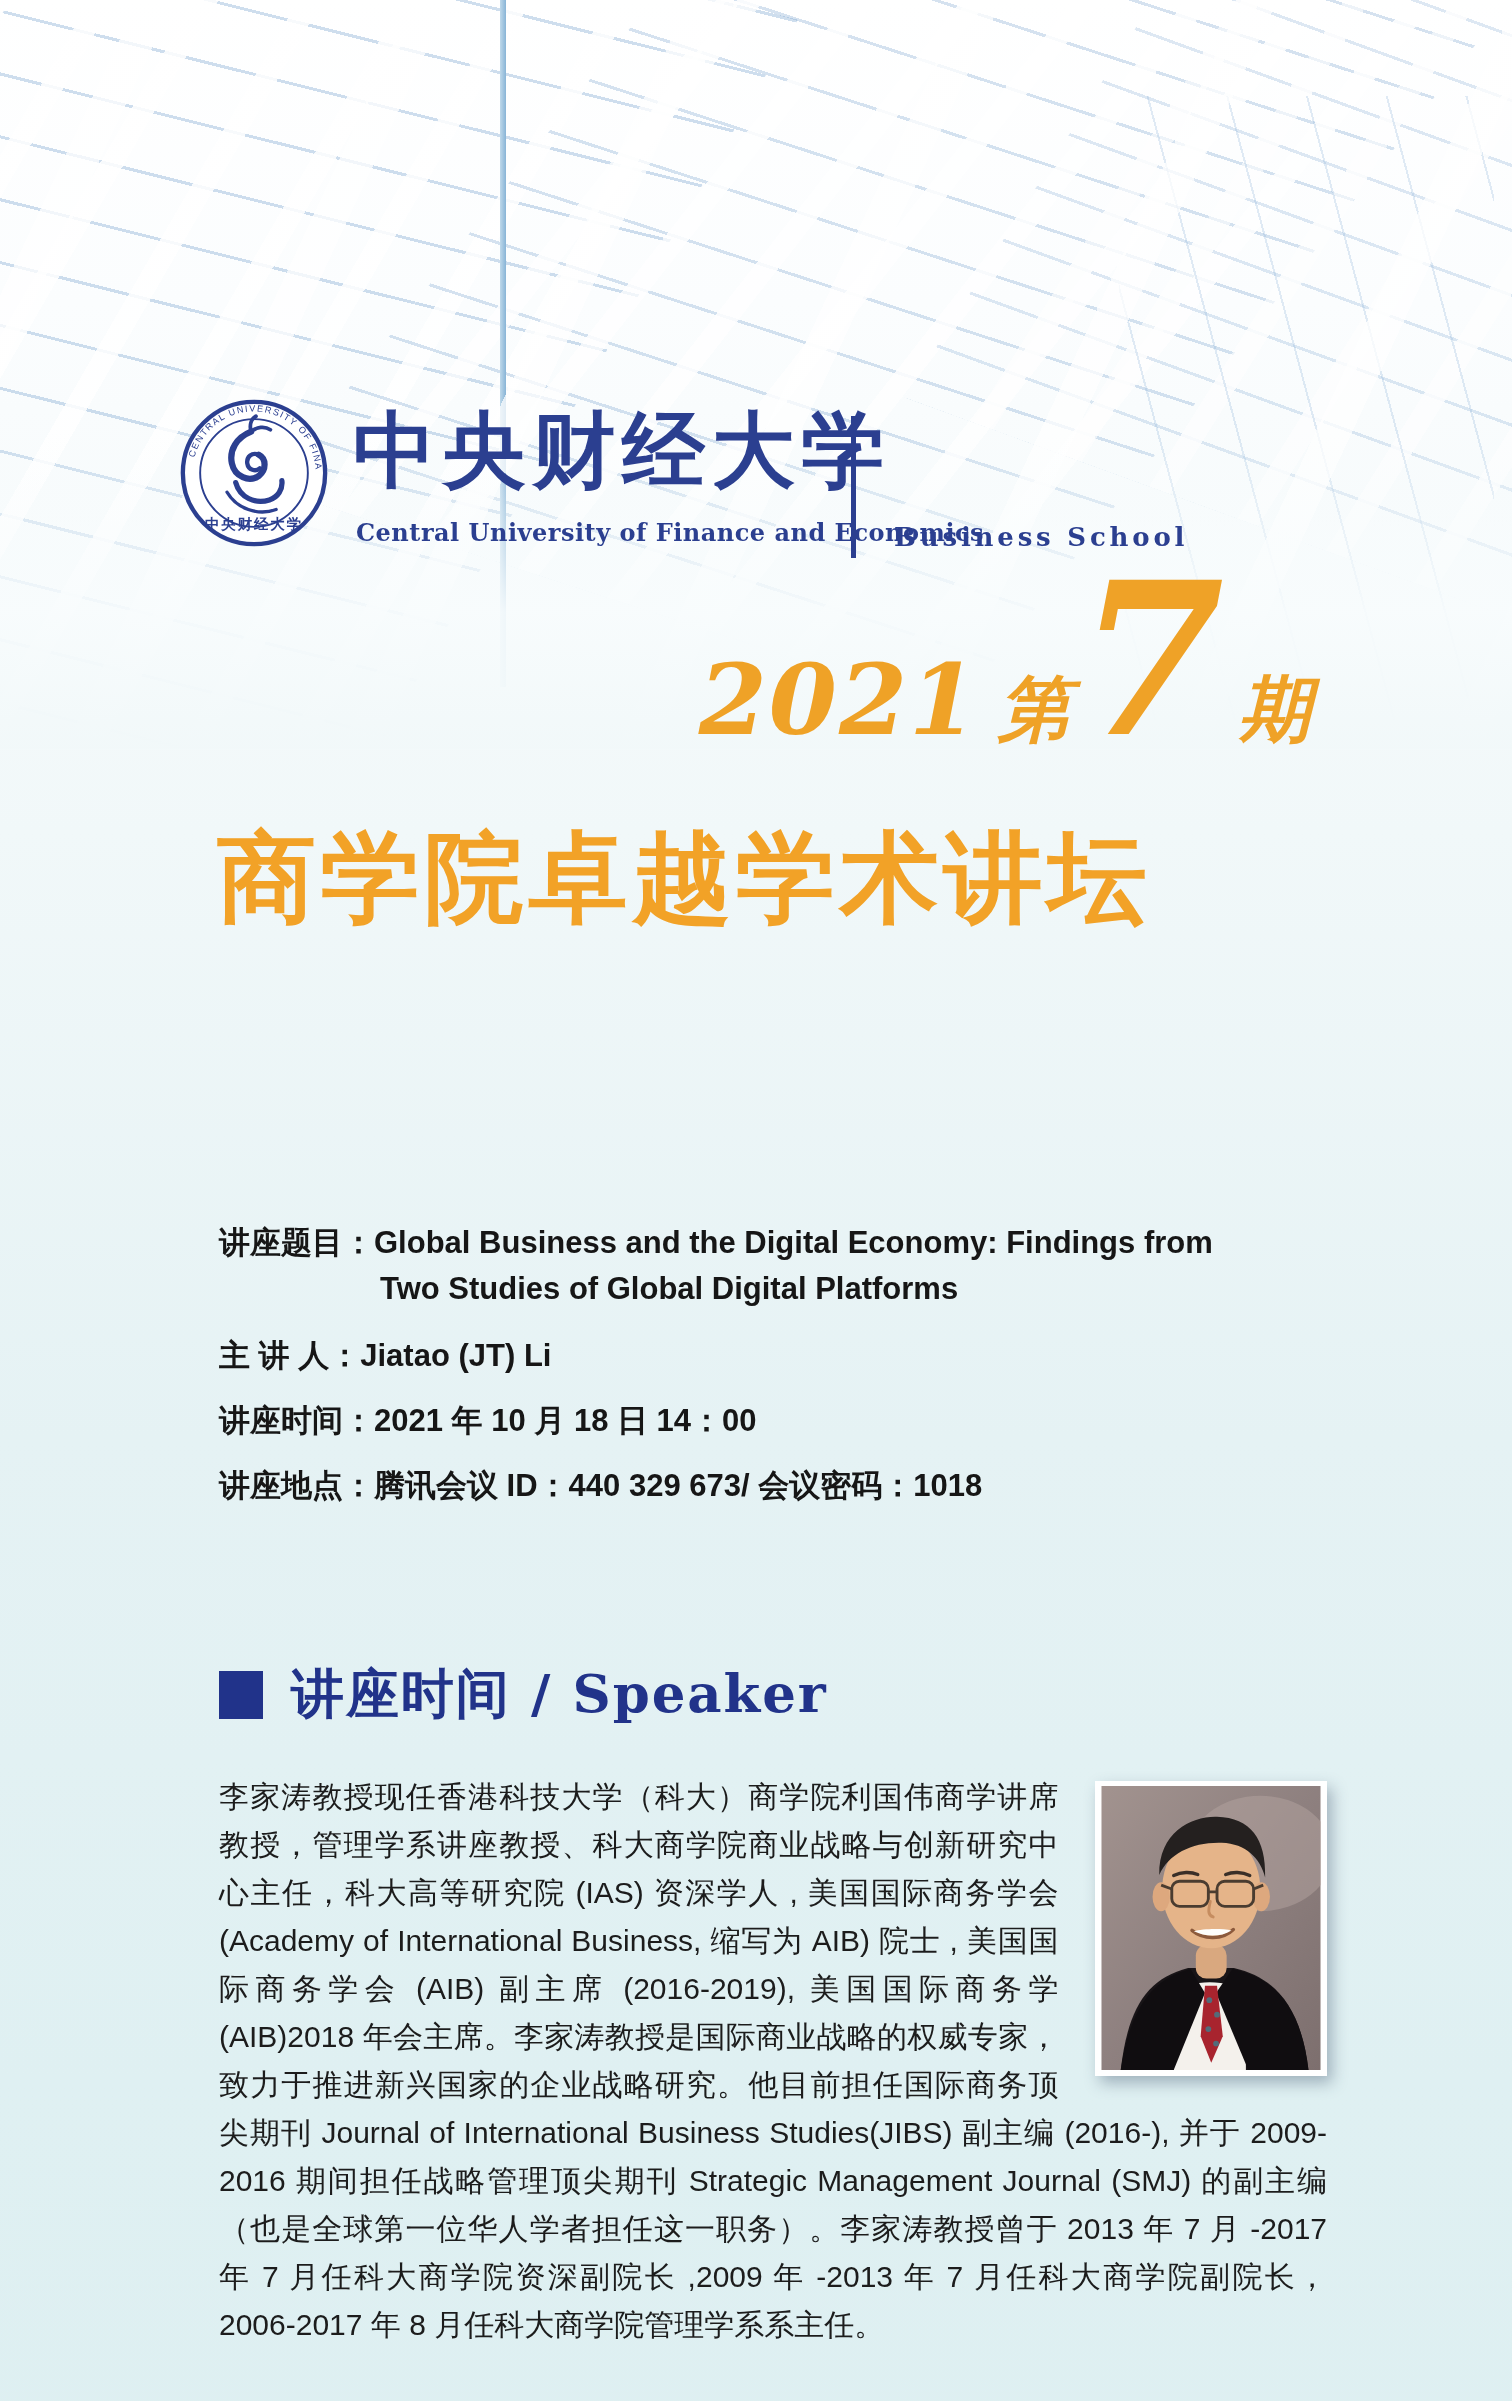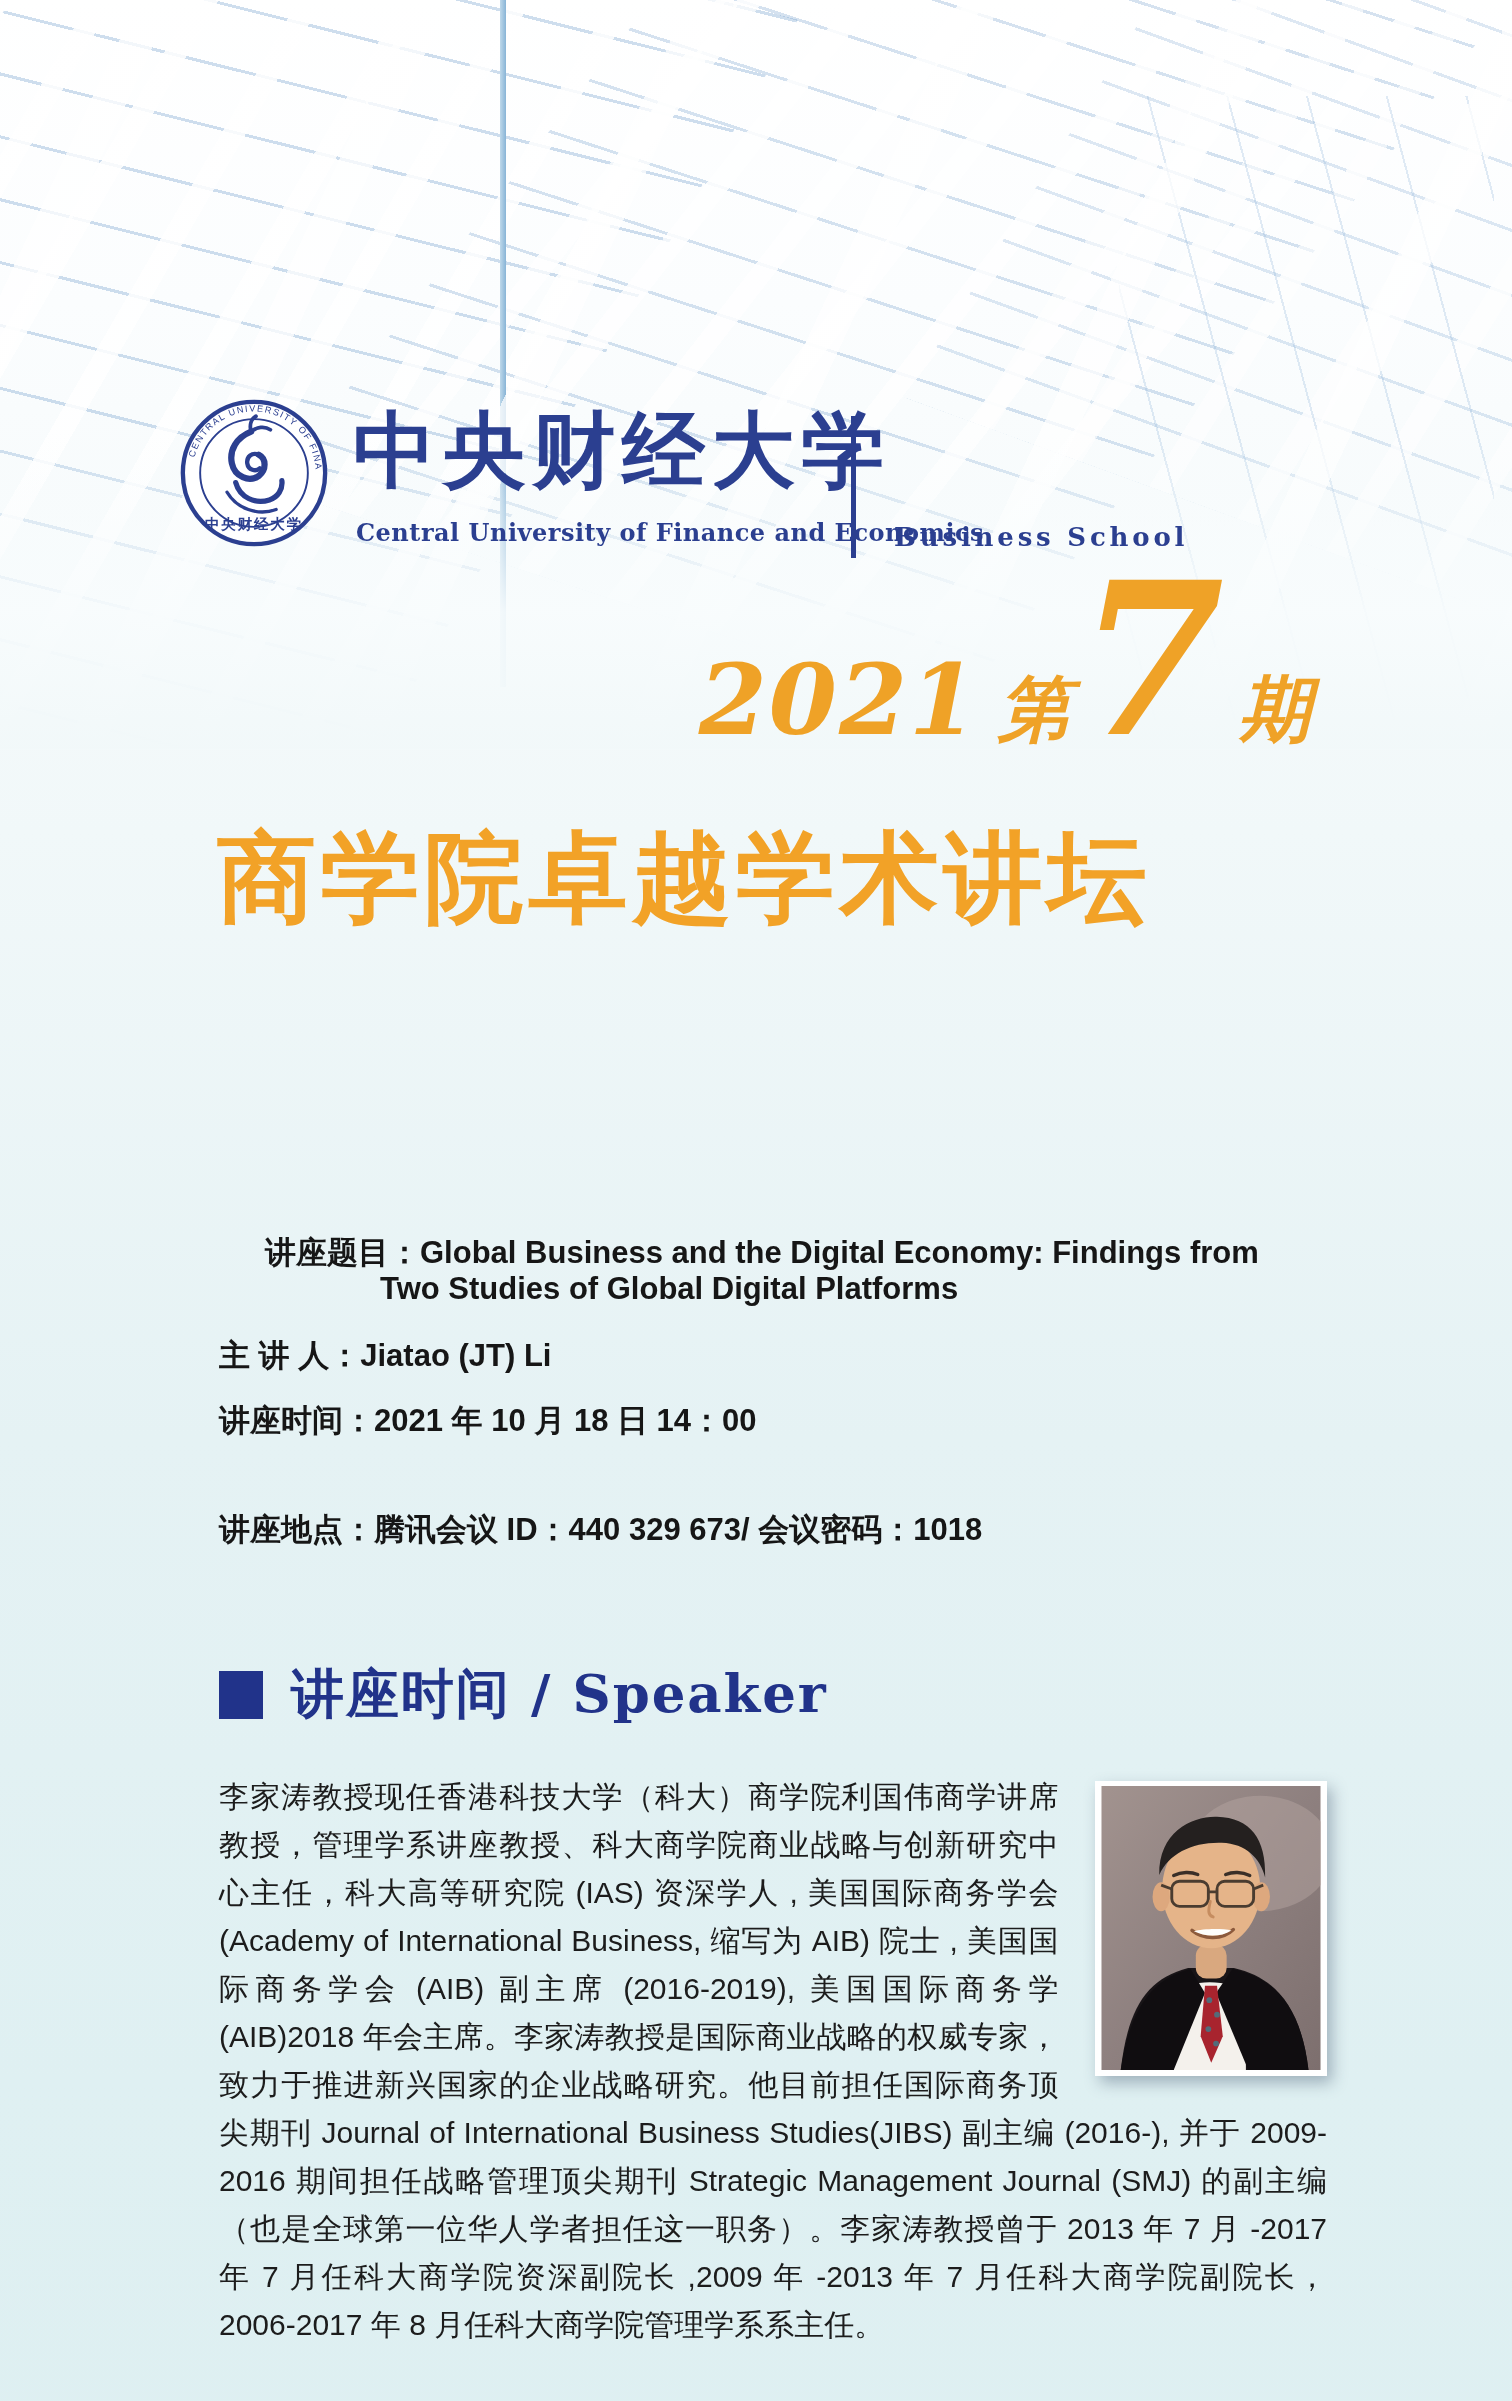--- a/index.html
+++ b/index.html
@@ -52,25 +52,25 @@
     font-size:99px;line-height:1.1;color:#f2a227;letter-spacing:4.8px;}
   
   .sec{position:absolute;left:219px;display:flex;align-items:center;color:#21338a;}
   .sec .sq{width:44px;height:48px;background:#21338a;margin-right:28px;flex:none;}
   .sec .t{font-family:"DejaVu Serif",serif;font-weight:bold;font-size:53px;letter-spacing:1.9px;white-space:nowrap;}
   .sec.info-h{top:1113px;}
   .sec.speaker-h{top:1659px;}
   
   .info{position:absolute;left:219px;top:1219px;width:1129px;color:#161616;font-weight:bold;font-size:31px;line-height:1;}
   .info .row{position:absolute;left:0;white-space:nowrap;}
-  .info .r1{top:18px;margin-left:46px;}
+  .info .r1{top:8px;}
   .info .r2{top:54px;left:161px;}
   .info .r3{top:121px;}
   .info .r4{top:186px;}
-  .info .r5{top:251px;margin-top:44px;}
+  .info .r5{top:251px;}
   
   .bio{position:absolute;left:219px;top:1773px;width:1108px;font-size:30px;line-height:48px;
     text-align:justify;color:#1c1c1c;}
   .photo{float:right;width:220px;height:284px;margin:7.7px 0 14.4px 37px;background:#ffffff;
     padding:5.8px;box-shadow:4.8px 6.7px 14.4px rgba(40,60,90,.35);}
   .photo svg{display:block;width:100%;height:100%;}
 </style>
 </head>
 <body>
 

